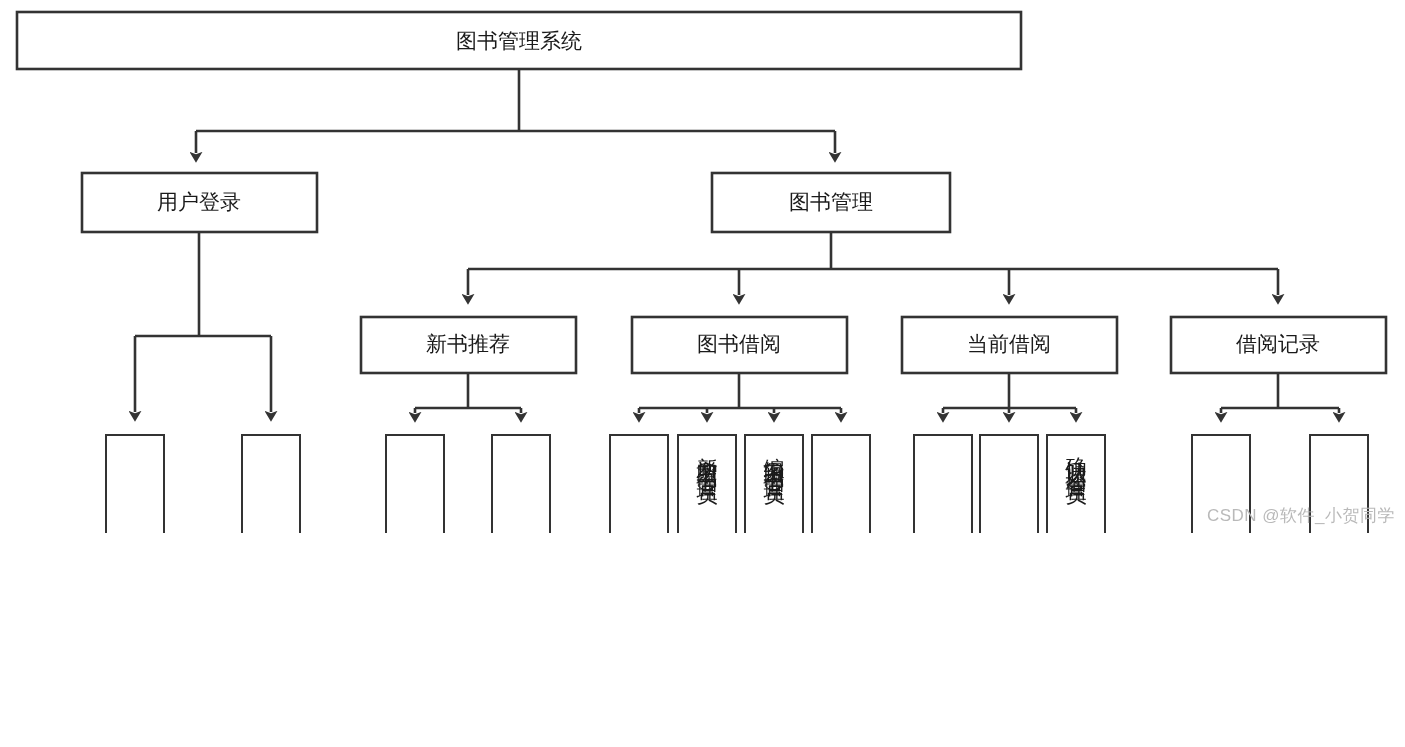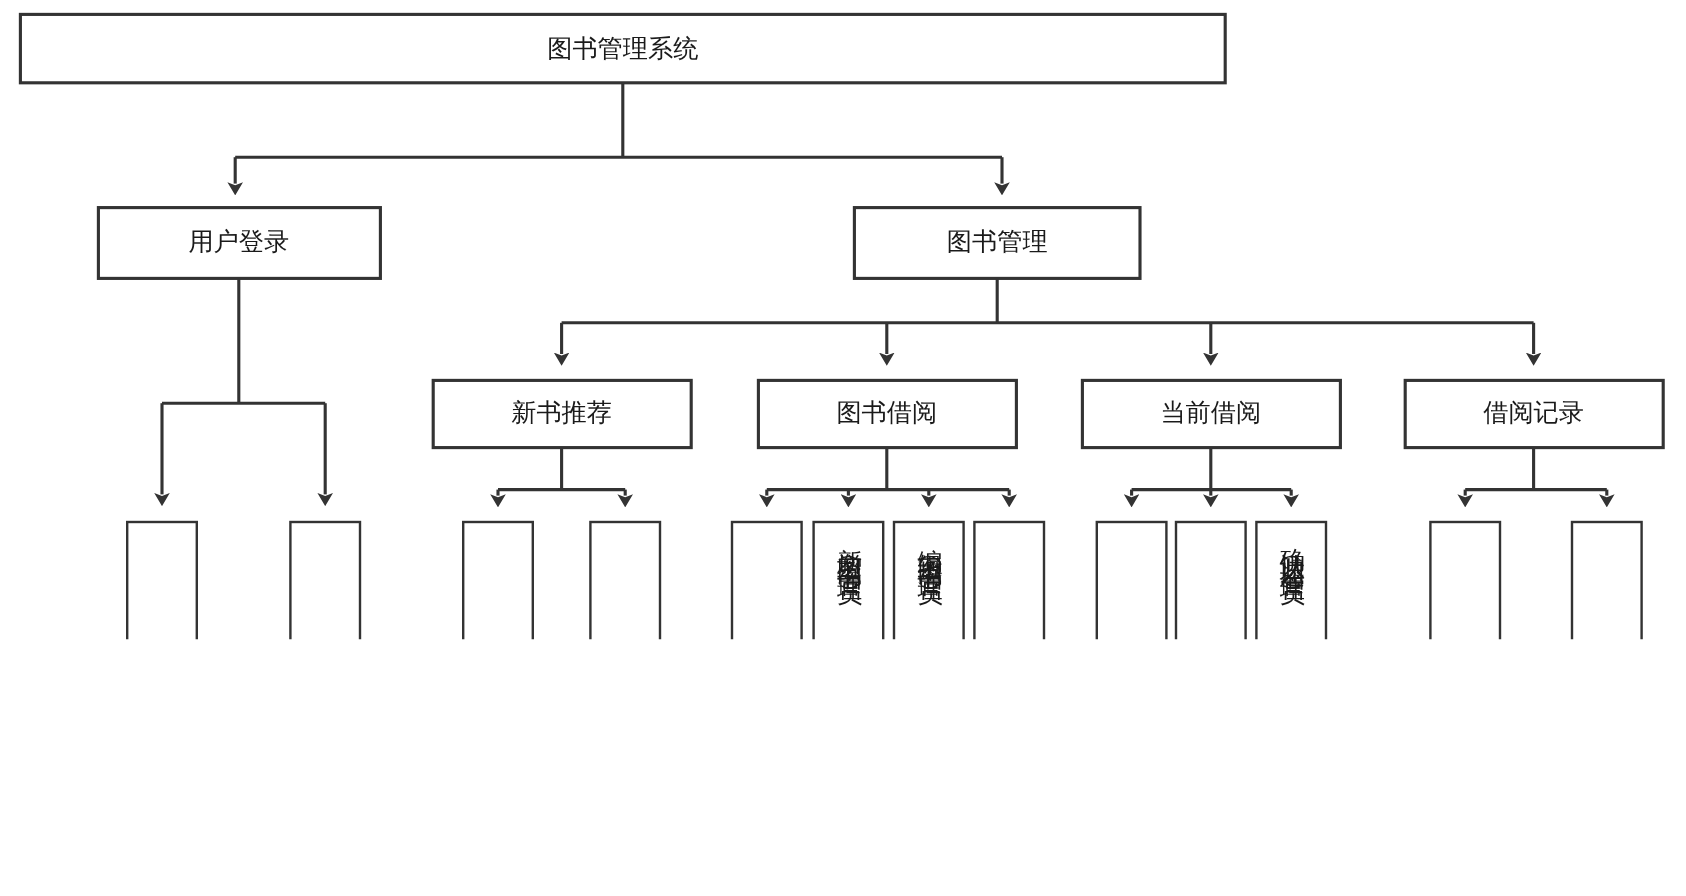--- a/index.html
+++ b/index.html
@@ -209,14 +209,15 @@
     <div class="leaf" style="position:absolute;left:1191px;top:434px;width:60px;height:298px;border:2.6px solid #333;background:#fff;box-sizing:border-box;display:flex;align-items:center;justify-content:center;">
       <span style="writing-mode:vertical-rl;text-orientation:upright;font-size:21px;color:#1a1a1a;letter-spacing:4px;font-family:'Liberation Sans','DejaVu Sans',sans-serif;">新增借阅记录</span>
     </div>
 
     <div class="leaf" style="position:absolute;left:1309px;top:434px;width:60px;height:298px;border:2.6px solid #333;background:#fff;box-sizing:border-box;display:flex;align-items:center;justify-content:center;">
       <span style="writing-mode:vertical-rl;text-orientation:upright;font-size:21px;color:#1a1a1a;letter-spacing:4px;font-family:'Liberation Sans','DejaVu Sans',sans-serif;">查询借阅记录</span>
     </div>
 
   </div>
 
+  <div class="watermark">CSDN @软件_小贺同学</div>
 
 </div>
 
 </body></html>

